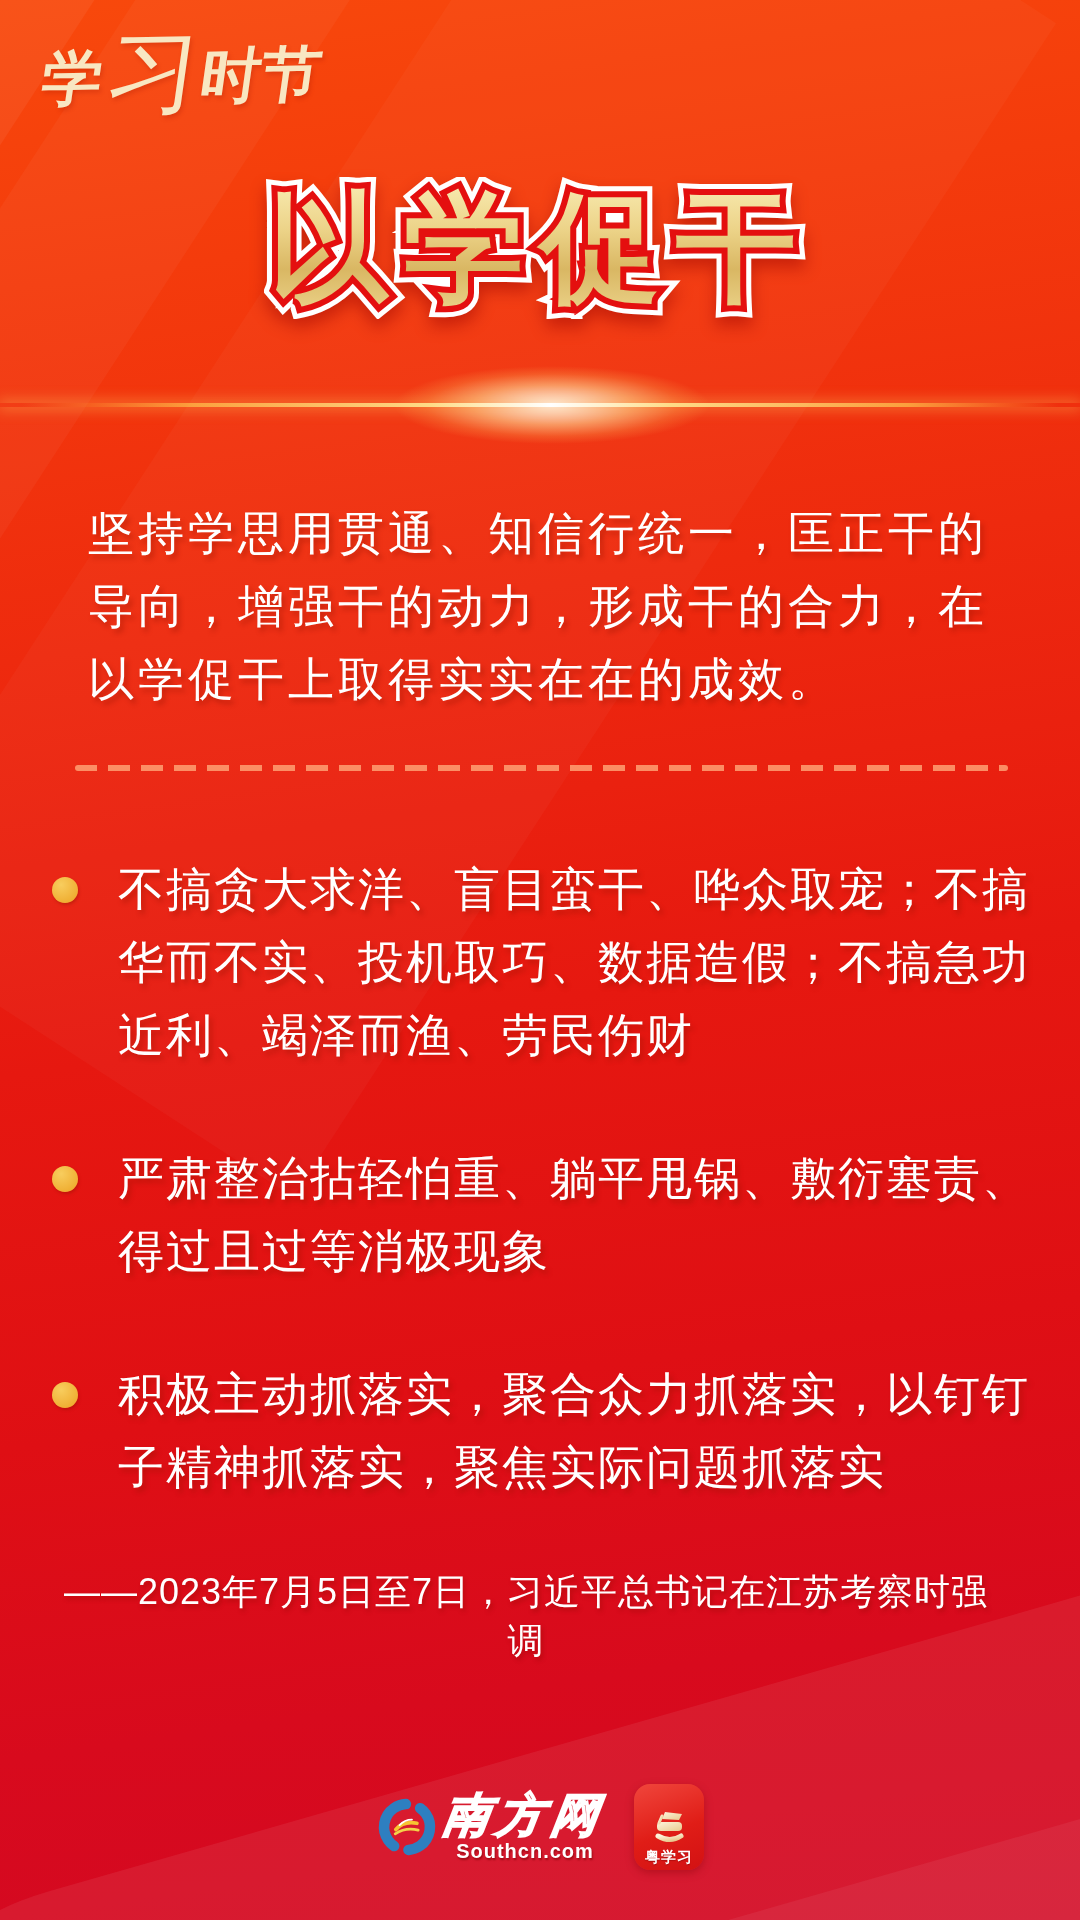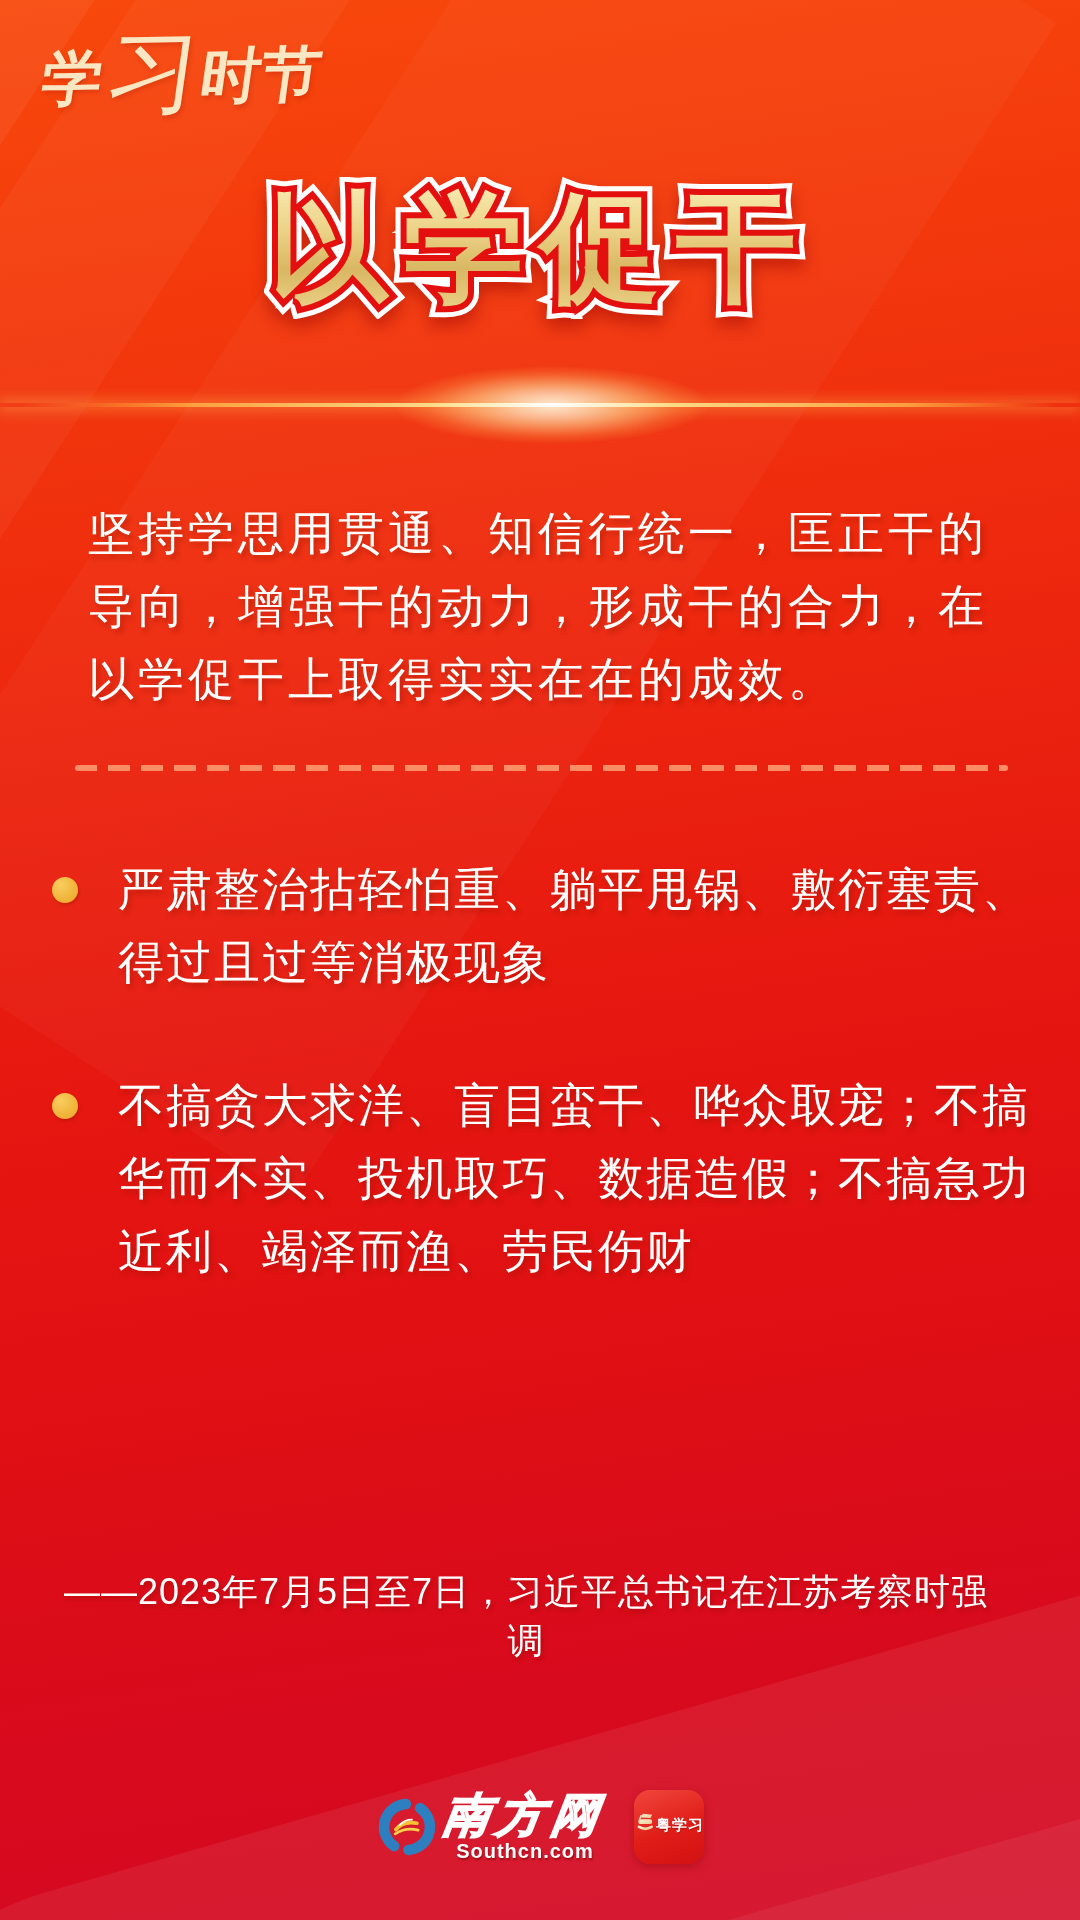--- a/index.html
+++ b/index.html
@@ -159,24 +159,24 @@
     -webkit-text-stroke: 2px #ffffff;
     transform: skewX(-8deg);
     white-space: nowrap;
   }
   .southcn-domain {
     margin-top: 2px;
     font-size: 20px; font-weight: 800; color: #ffffff; letter-spacing: 1px;
     text-shadow: 1px 2px 2px rgba(120, 0, 0, 0.6);
   }
   .yuexuexi {
-    width: 70px; height: 74px; border-radius: 16px;
+    width: 70px; height: 86px; border-radius: 16px;
     background: linear-gradient(160deg, #f0463c 0%, #e01d17 55%, #d31113 100%);
     box-shadow: 0 3px 8px rgba(120, 0, 0, 0.35);
-    display: flex; flex-direction: row; align-items: center;
+    display: flex; flex-direction: column; align-items: center;
     justify-content: flex-end; padding-bottom: 6px;
   }
   .yuexuexi-glyph { width: 40px; height: 36px; margin-bottom: 2px; }
   .yuexuexi-label {
     color: #ffffff; font-size: 15px; font-weight: 800; line-height: 1;
     letter-spacing: 1px; white-space: nowrap;
     text-shadow: 0 1px 1px rgba(120, 0, 0, 0.5);
   }
 </style>
 </head>
@@ -203,27 +203,31 @@
   </div>
 
   <div class="flare-glow"></div>
   <div class="flare-line"></div>
 
   <p class="quote">坚持学思用贯通、知信行统一，匡正干的导向，增强干的动力，形成干的合力，在以学促干上取得实实在在的成效。</p>
 
   <div class="dash-divider"></div>
 
   <ul class="bullets">
+    <li>
+      <span class="dot"></span>
+      <span class="bullet-text">不搞贪大求洋、盲目蛮干、哗众取宠；不搞华而不实、投机取巧、数据造假；不搞急功近利、竭泽而渔、劳民伤财</span>
+    </li>
     <li>
       <span class="dot"></span>
       <span class="bullet-text">严肃整治拈轻怕重、躺平甩锅、敷衍塞责、得过且过等消极现象</span>
     </li>
     <li>
       <span class="dot"></span>
-      <span class="bullet-text">不搞贪大求洋、盲目蛮干、哗众取宠；不搞华而不实、投机取巧、数据造假；不搞急功近利、竭泽而渔、劳民伤财</span>
+      <span class="bullet-text">积极主动抓落实，聚合众力抓落实，以钉钉子精神抓落实，聚焦实际问题抓落实</span>
     </li>
   </ul>
 
   <p class="attribution">——2023年7月5日至7日，习近平总书记在江苏考察时强调</p>
 
   <div class="footer">
 
     <div class="southcn">
       <svg class="southcn-icon" viewBox="0 0 100 100">
         <circle cx="50" cy="50" r="37" fill="none" stroke="#2e7fc0" stroke-width="17" stroke-dasharray="92 24" stroke-dashoffset="14" transform="rotate(-35 50 50)" stroke-linecap="round"></circle>

